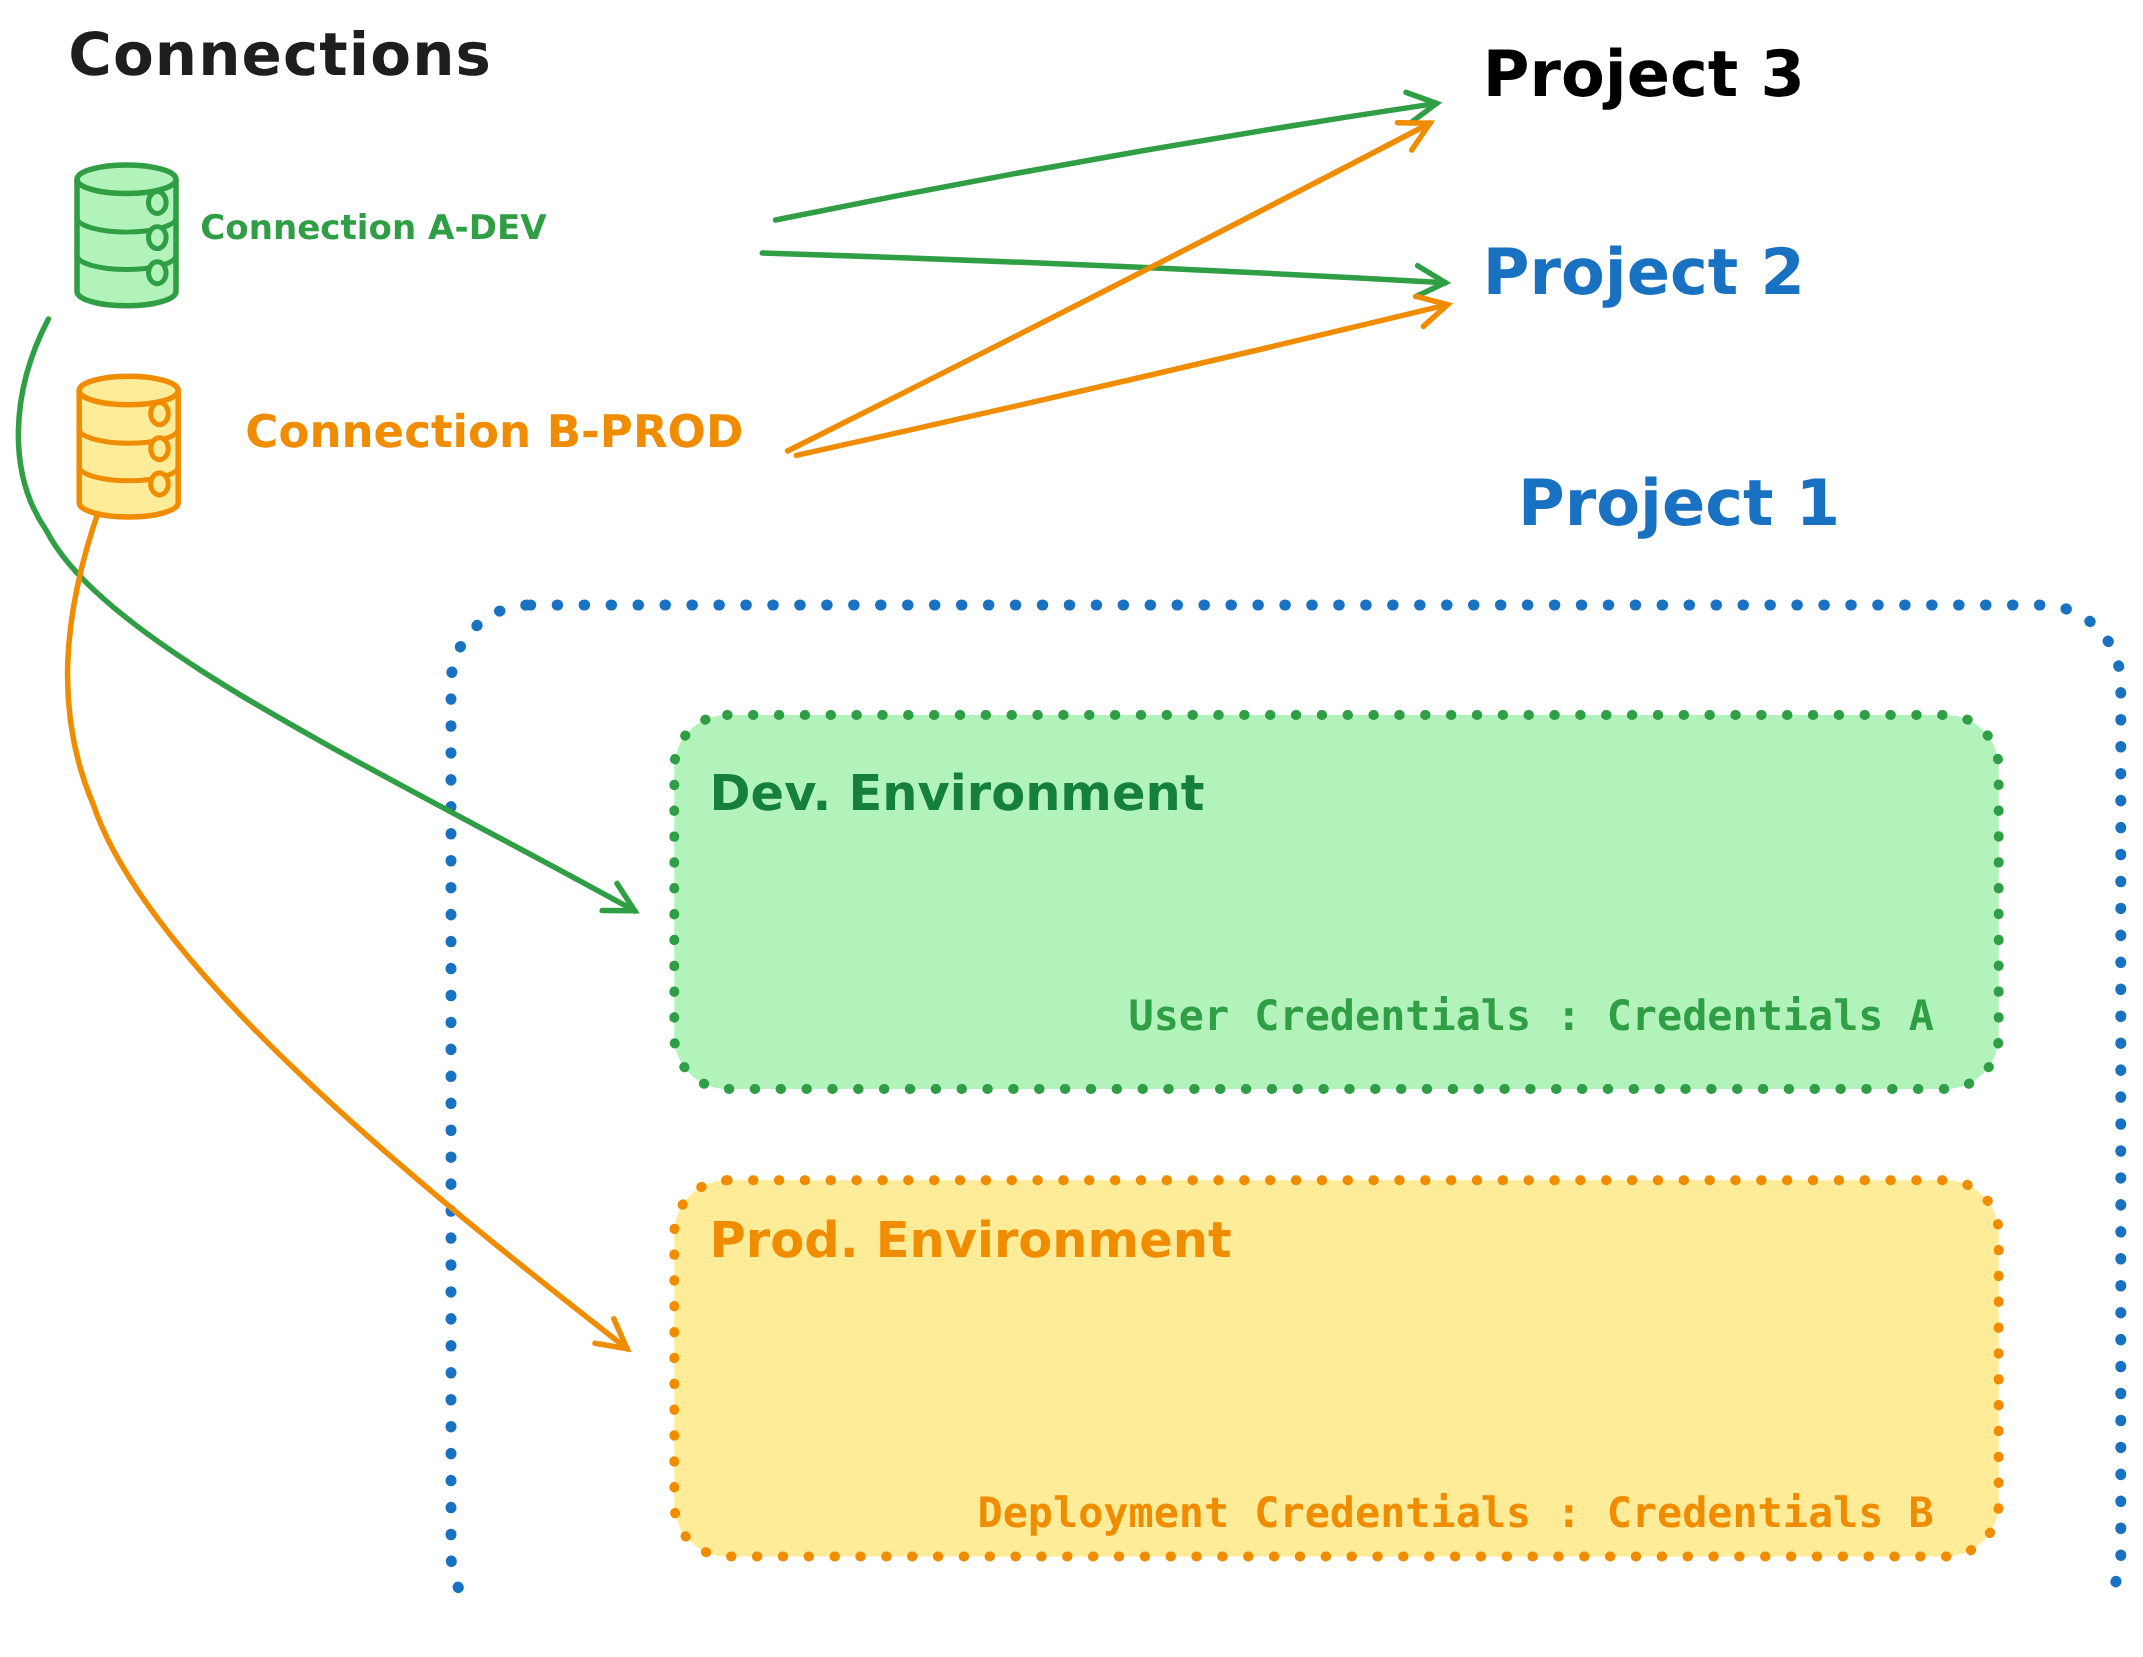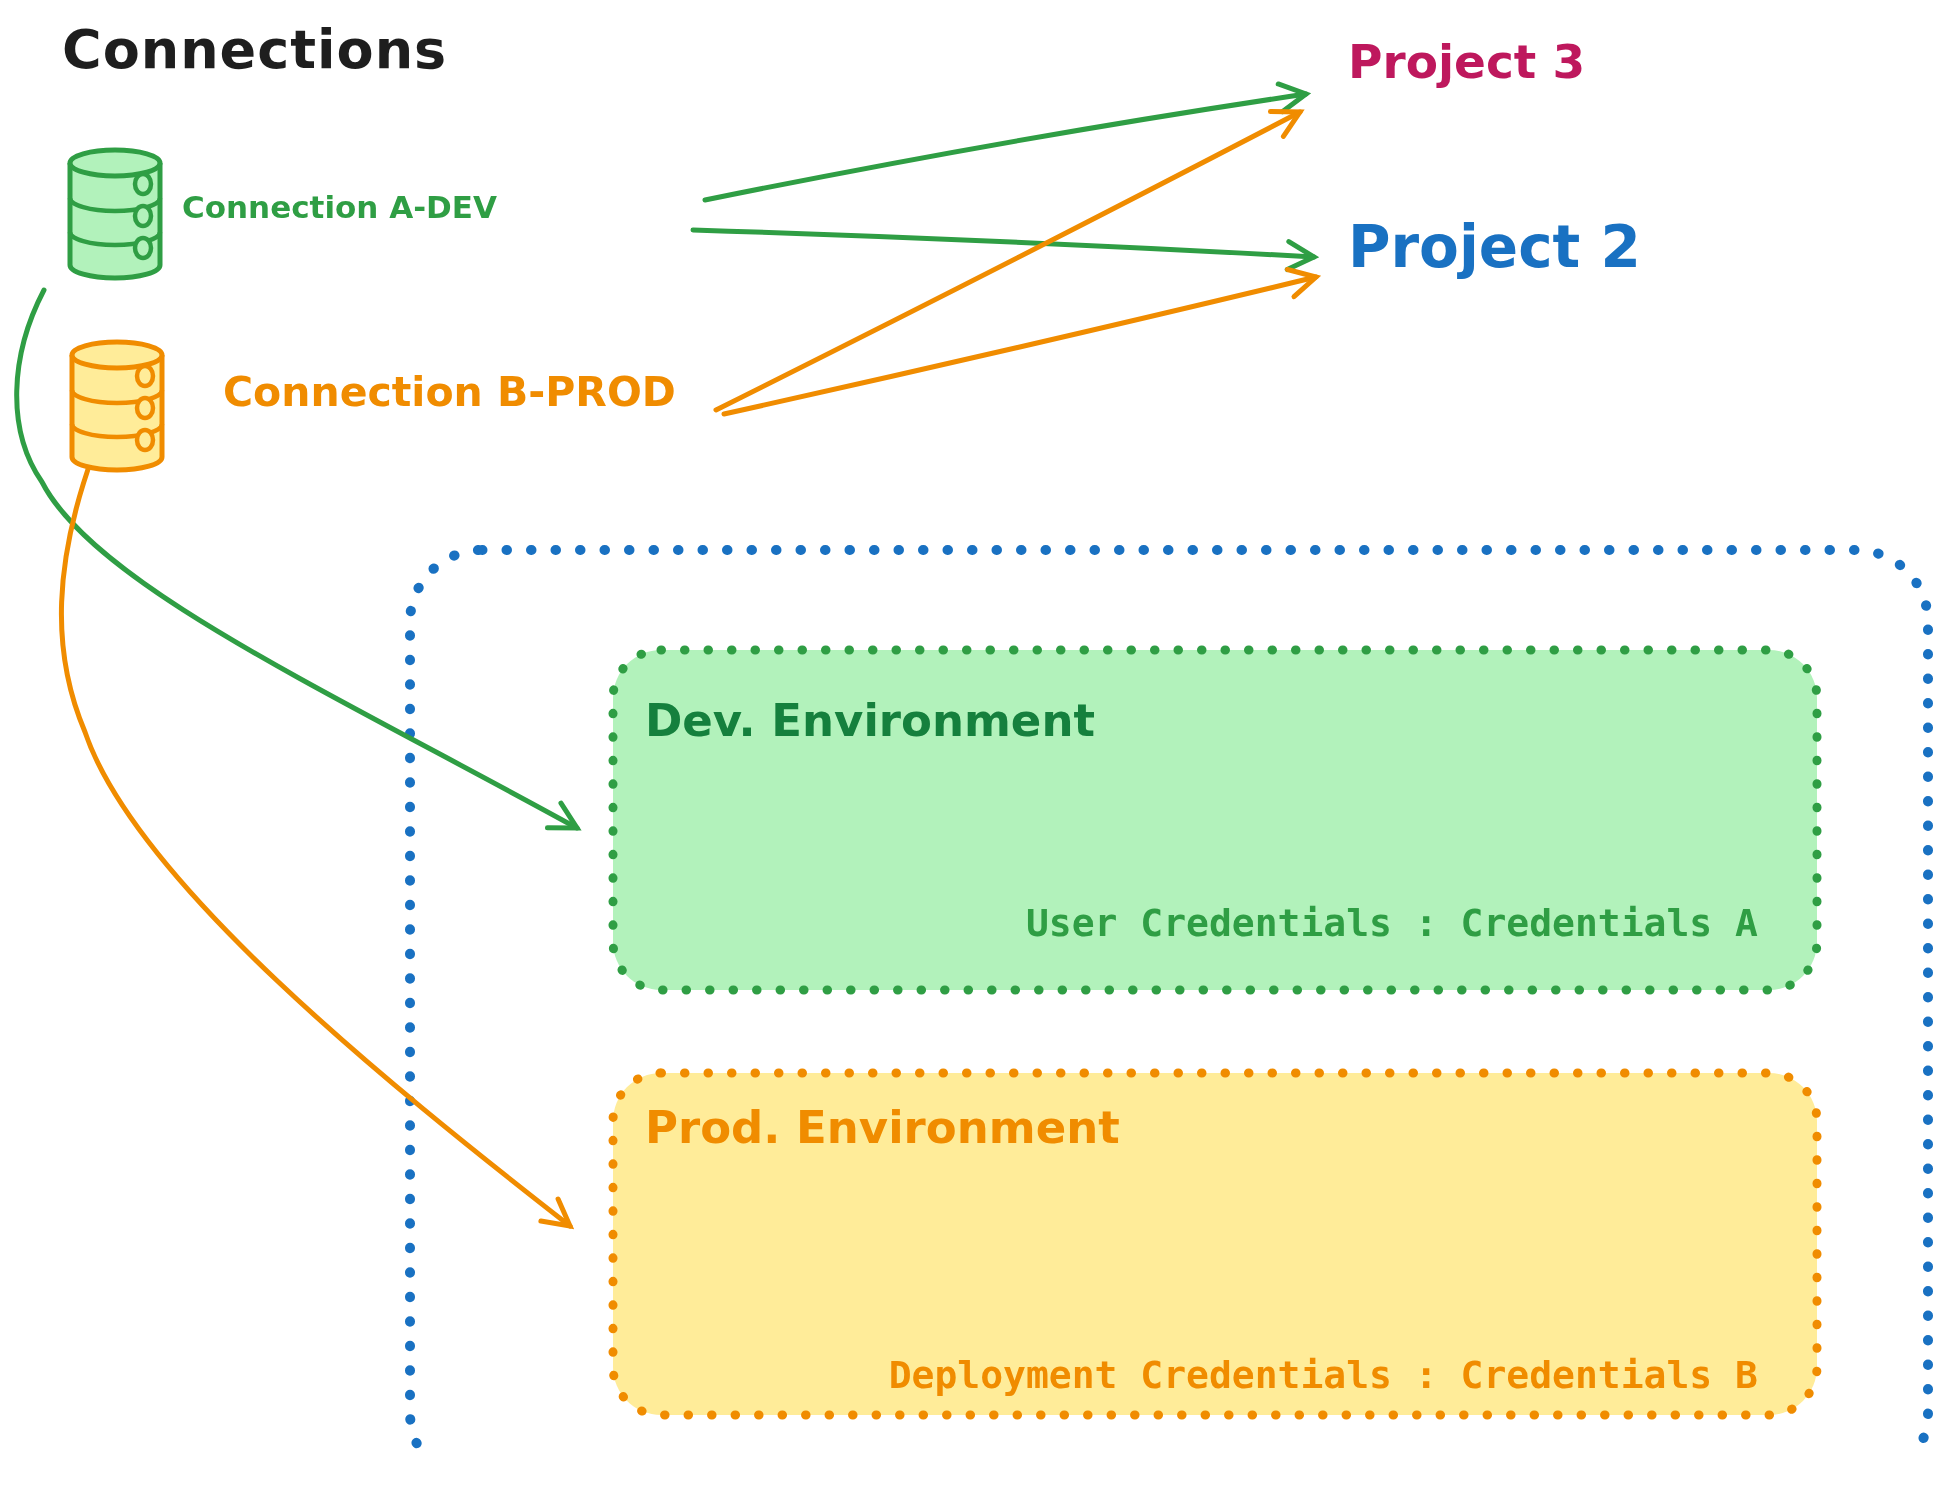--- a/index.html
+++ b/index.html
@@ -8,21 +8,21 @@
     width:1948px;height:1452px;
     background:#ffffff;
     font-family:"DejaVu Sans", sans-serif;
     overflow:hidden;
   }
   svg.layer{position:absolute;left:0;top:0;}
   .txt{position:absolute;white-space:nowrap;line-height:1.1;}
   .t-title   {left:62px;  top:20px;  font-size:54px; font-weight:700; color:#1e1e1e; letter-spacing:1px;}
   .t-conn-a  {left:182px; top:190px; font-size:31px; font-weight:700; color:#2f9e44;}
   .t-conn-b  {left:176px; top:370px; font-size:41px; font-weight:700; color:#f08c00;margin-left:47px;}
-  .t-p3      {left:1348px;top:36px;  font-size:47px; font-weight:700; color:#be185d;}
+  .t-p3      {left:1348px;top:36px;  font-size:58px; font-weight:700; color:#000000;}
   .t-p2      {left:1348px;top:216px; font-size:58px; font-weight:700; color:#1971c2;}
   .t-p1      {left:1380px;top:426px; font-size:58px; font-weight:700; color:#1971c2;}
   .t-dev-ttl {left:645px; top:696px; font-size:45px; font-weight:700; color:#15803d;}
   .t-prod-ttl{left:645px; top:1103px;font-size:45px; font-weight:700; color:#f08c00;}
   .t-dev-cred, .t-prod-cred{
     left:613px;width:1145px;text-align:right;
     font-family:"DejaVu Sans Mono", monospace;font-weight:700;font-size:38px;
   }
   .t-dev-cred {top:903px;  color:#2f9e44;}
   .t-prod-cred{top:1331px; color:#f08c00;margin-top:24px;}
@@ -80,20 +80,21 @@
     <use href="#cylinder" x="72" y="342" class="cyl-b"></use>
   </svg>
 
   <div class="txt t-title">Connections</div>
 
   <div class="txt t-conn-a">Connection A-DEV</div>
   <div class="txt t-conn-b">Connection B-PROD</div>
 
   <div class="txt t-p3">Project 3</div>
   <div class="txt t-p2">Project 2</div>
+  <div class="txt t-p1">Project 1</div>
 
   <div class="txt t-dev-ttl">Dev. Environment</div>
   <div class="txt t-dev-cred">User Credentials : Credentials A</div>
 
   <div class="txt t-prod-ttl">Prod. Environment</div>
   <div class="txt t-prod-cred">Deployment Credentials : Credentials B</div>
 
 </div>
 
 </body></html>

